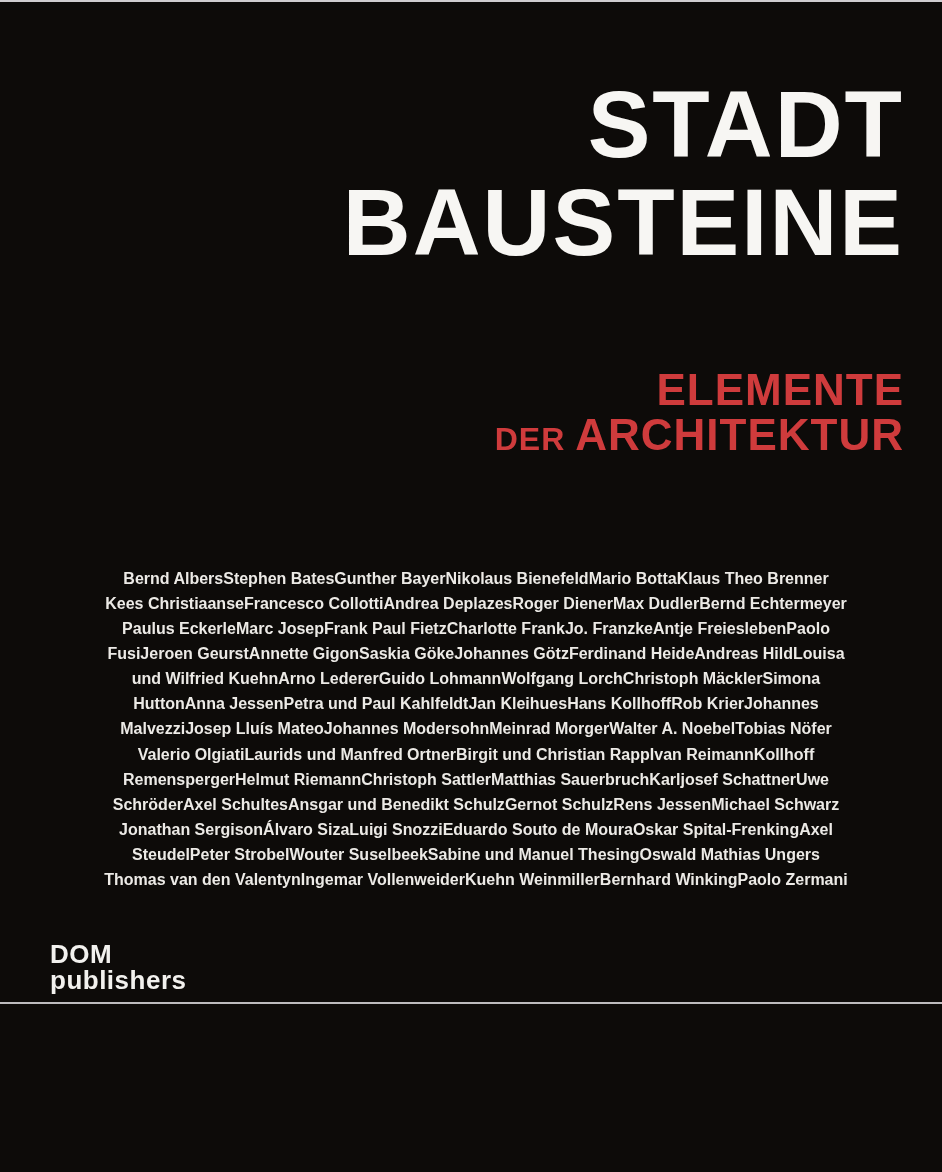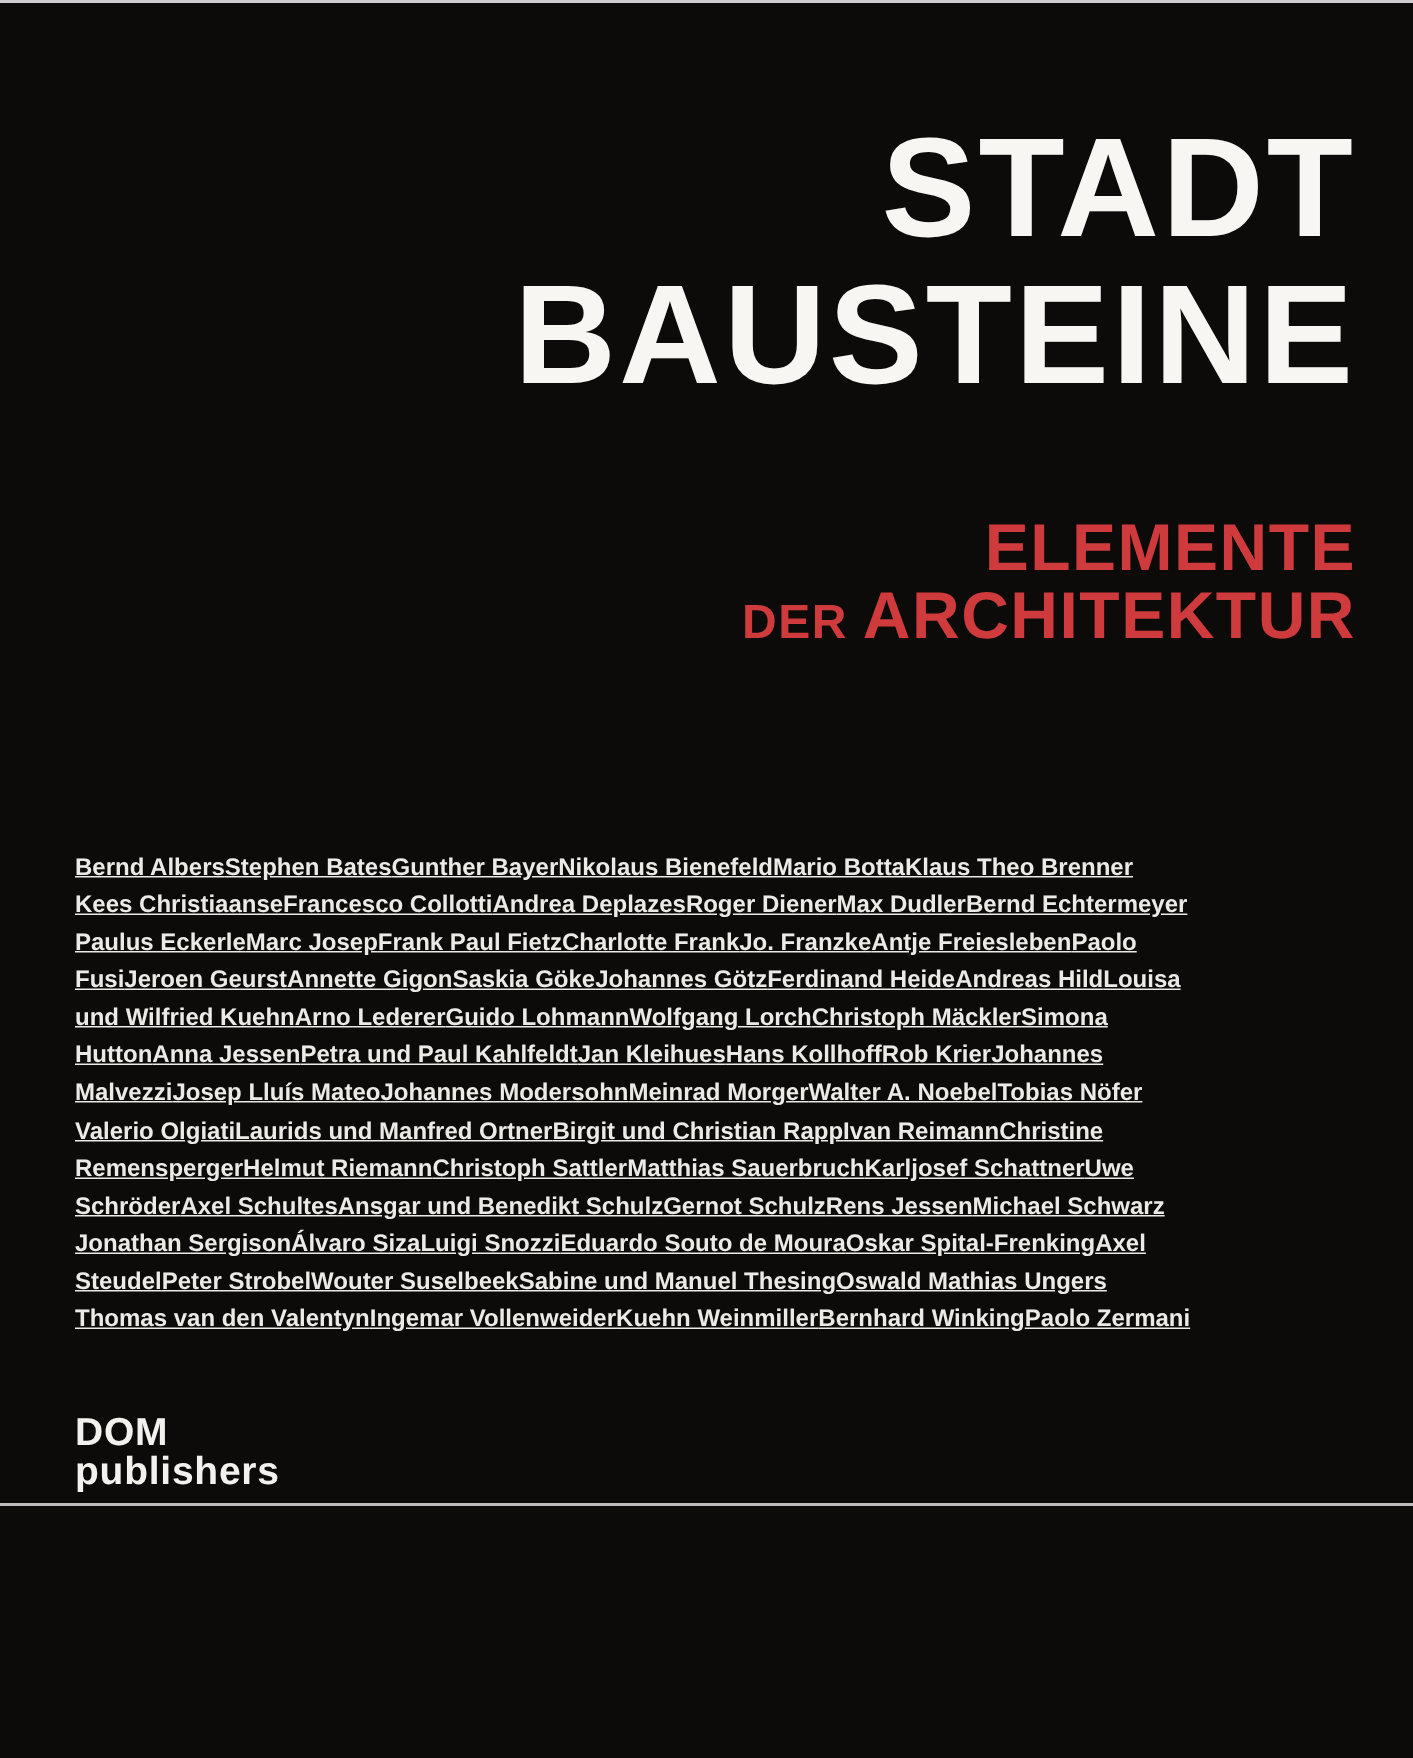--- a/index.html
+++ b/index.html
@@ -42,42 +42,41 @@
   .subtitle {
     position: absolute;
     top: 343px;
     right: 38px;
     text-align: right;
     color: var(--red, #cf3b3c);
     font-weight: 700;
     letter-spacing: 1px;
     white-space: nowrap;
   }
-  .subtitle .sub1 { font-size: 44px; line-height: 45px; }
+  .subtitle .sub1 { font-size: 44px; line-height: 45px; margin-top: 24px; }
   .subtitle .sub2 { font-size: 44px; line-height: 45px; }
   .subtitle .der  { font-size: 32px; letter-spacing: 1px; margin-right: 10px; }
 
   .names {
     position: absolute;
     top: 570px;
     left: 50px;
     width: 852px;
     height: 319px;
     display: flex;
     flex-direction: column;
     justify-content: space-between;
     color: var(--names, #eceae6);
     font-size: 16px;
     font-weight: 700;
   }
   .names-line {
     display: flex;
-    justify-content: flex-start;
+    justify-content: center;
     align-items: baseline;
-    text-decoration: underline;
   }
   .architect { white-space: nowrap; }
 
   .publisher {
     position: absolute;
     top: 941px;
     left: 50px;
     color: #f2f1ee;
     font-size: 26px;
     line-height: 26px;
@@ -173,21 +172,21 @@
         <span class="architect">Johannes Modersohn</span>
         <span class="architect">Meinrad Morger</span>
         <span class="architect">Walter A. Noebel</span>
         <span class="architect">Tobias Nöfer</span>
       </div>
       <div class="names-line">
         <span class="architect">Valerio Olgiati</span>
         <span class="architect">Laurids und Manfred Ortner</span>
         <span class="architect">Birgit und Christian Rapp</span>
         <span class="architect">Ivan Reimann</span>
-        <span class="architect">Christine</span>
+        <span class="architect">Kollhoff</span>
       </div>
       <div class="names-line">
         <span class="architect">Remensperger</span>
         <span class="architect">Helmut Riemann</span>
         <span class="architect">Christoph Sattler</span>
         <span class="architect">Matthias Sauerbruch</span>
         <span class="architect">Karljosef Schattner</span>
         <span class="architect">Uwe</span>
       </div>
       <div class="names-line">

